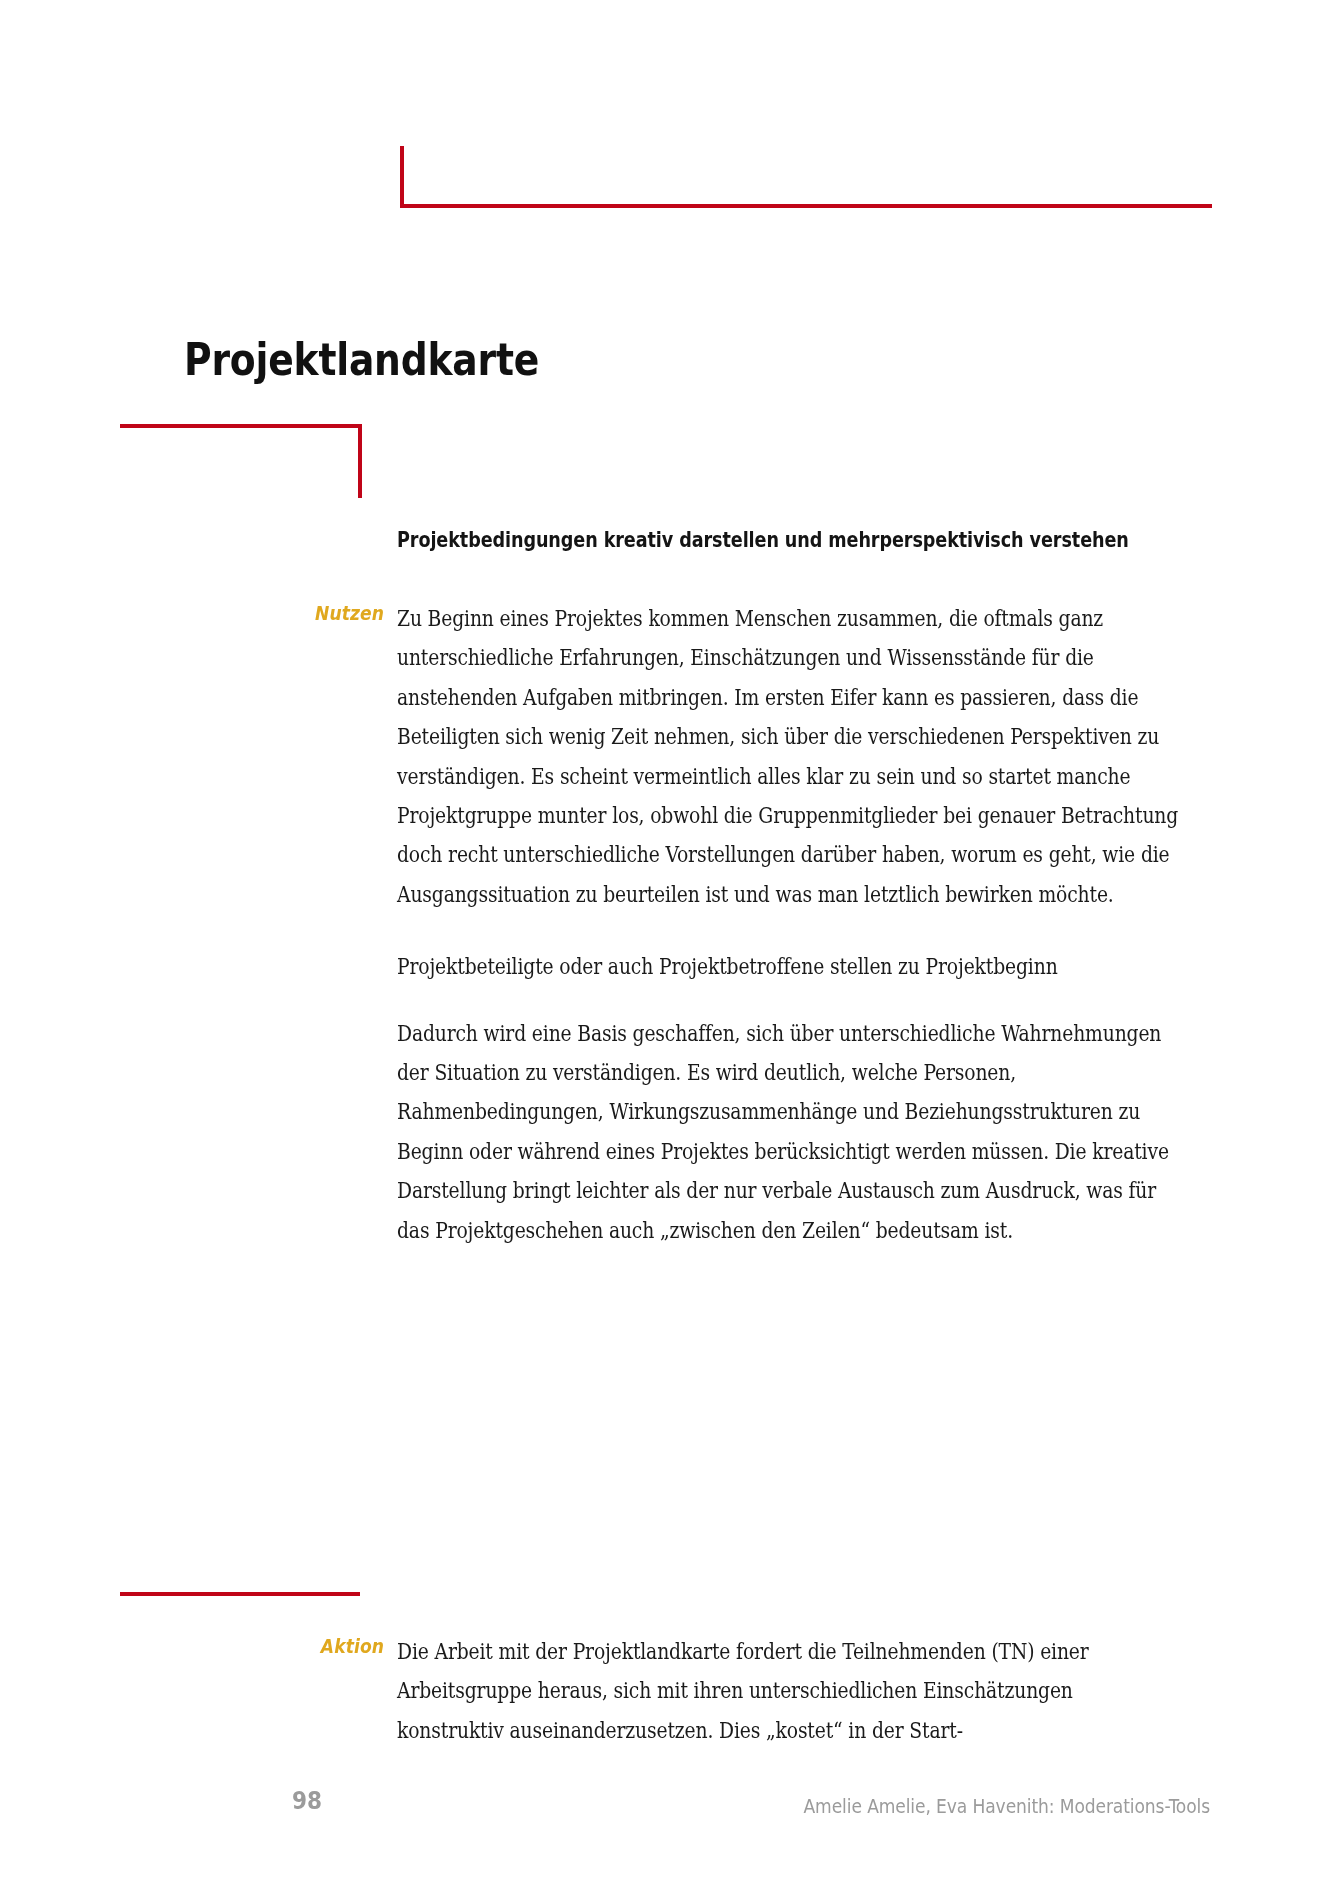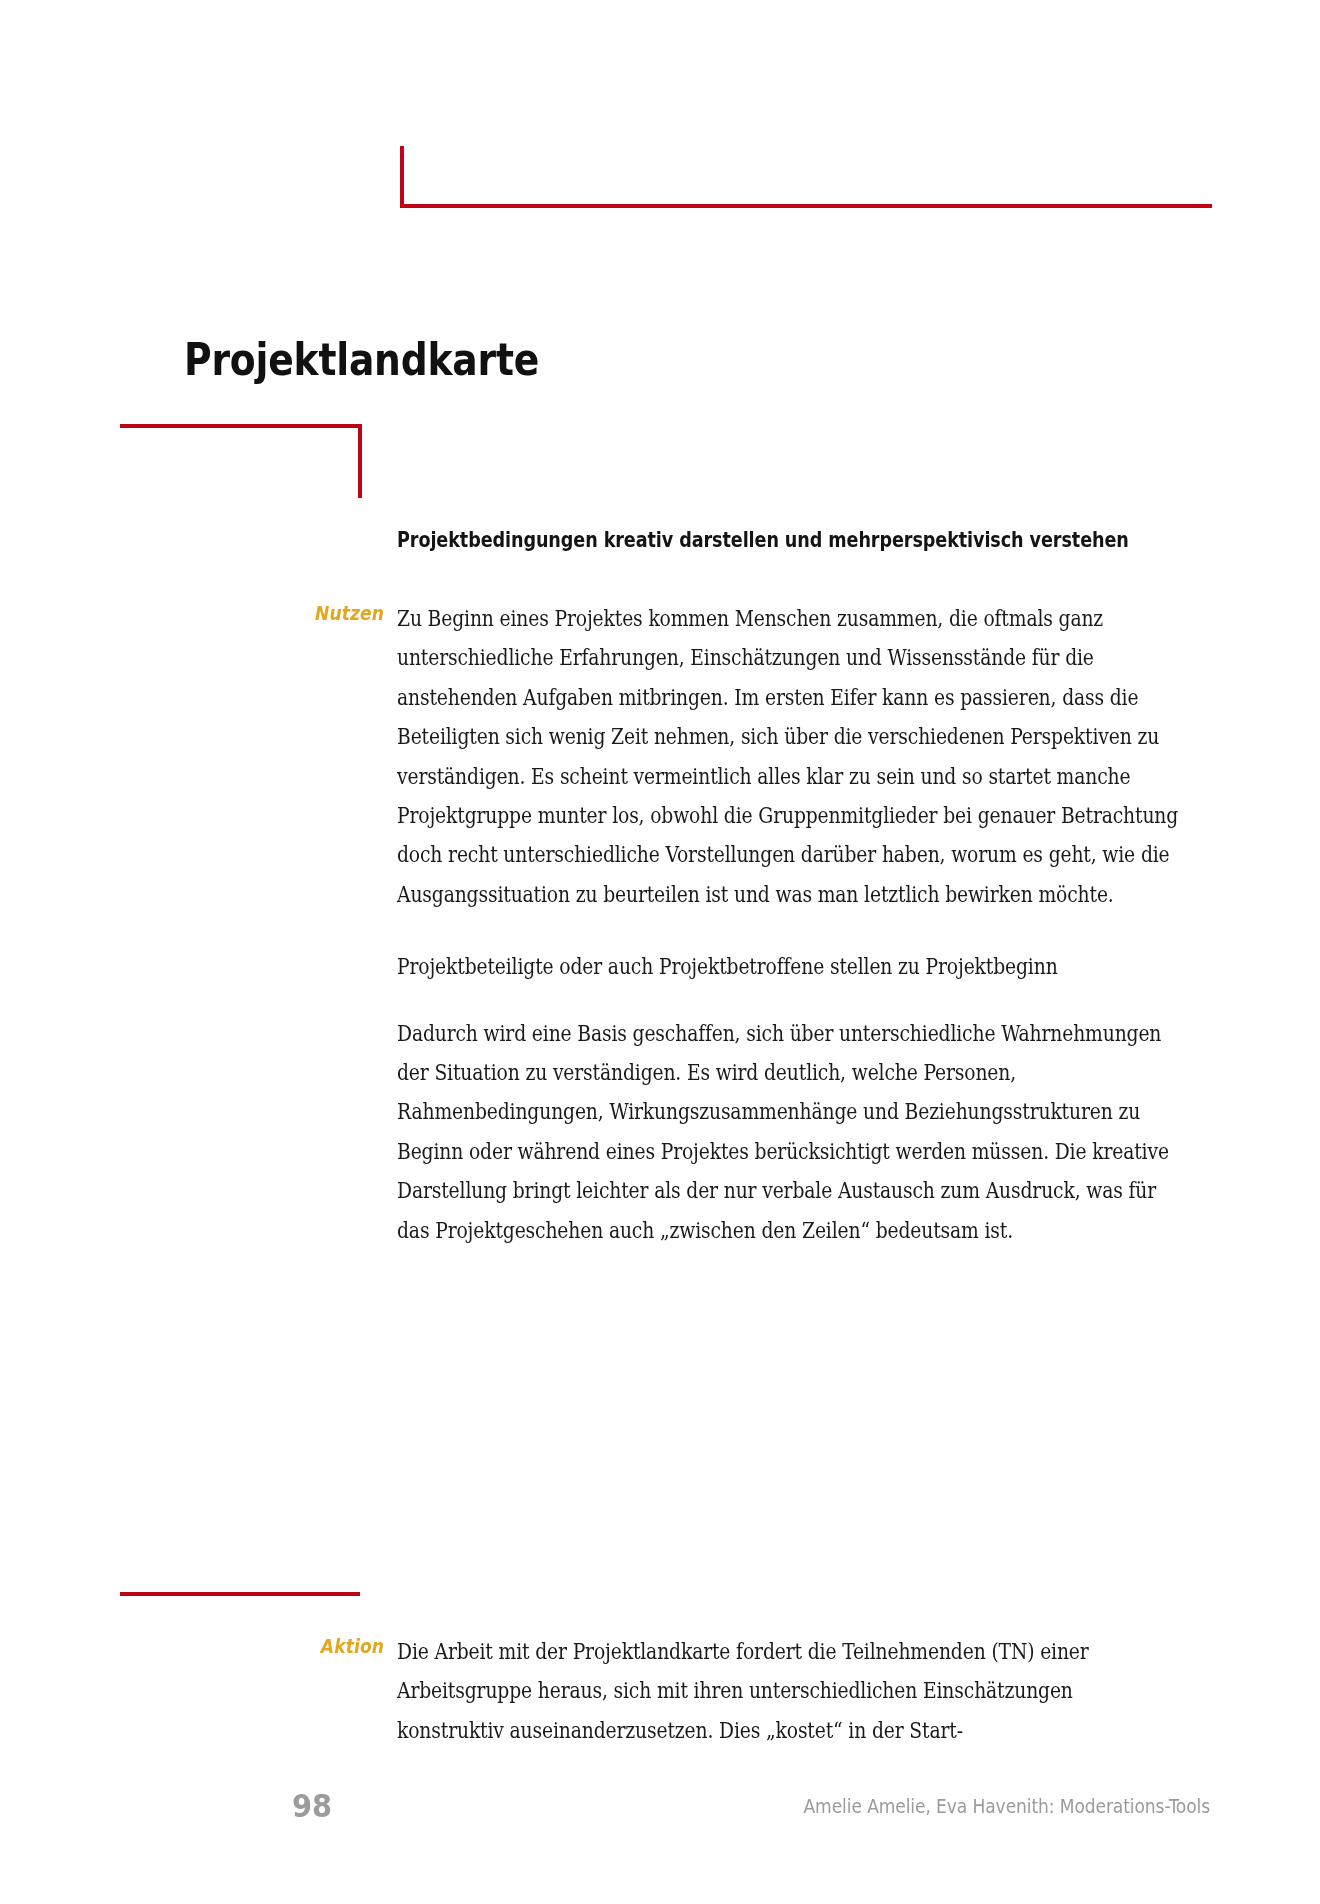--- a/index.html
+++ b/index.html
@@ -161,21 +161,21 @@
     top: 1787px;
     width: 1320px;
     height: 40px;
   }
   .folio {
     position: absolute;
     left: 292px;
     top: 0;
     font-family: "DejaVu Sans Condensed", "Liberation Sans Narrow", "Liberation Sans", sans-serif;
     font-weight: 700;
-    font-size: 32px;
+    font-size: 24px;
     color: #9b9b9b;
     text-align: right;
   }
   .footer-credit {
     position: absolute;
     right: 110px;
     top: 8px;
     font-family: "DejaVu Sans Condensed", "Liberation Sans Narrow", "Liberation Sans", sans-serif;
     font-weight: 400;
     font-size: 19px;

